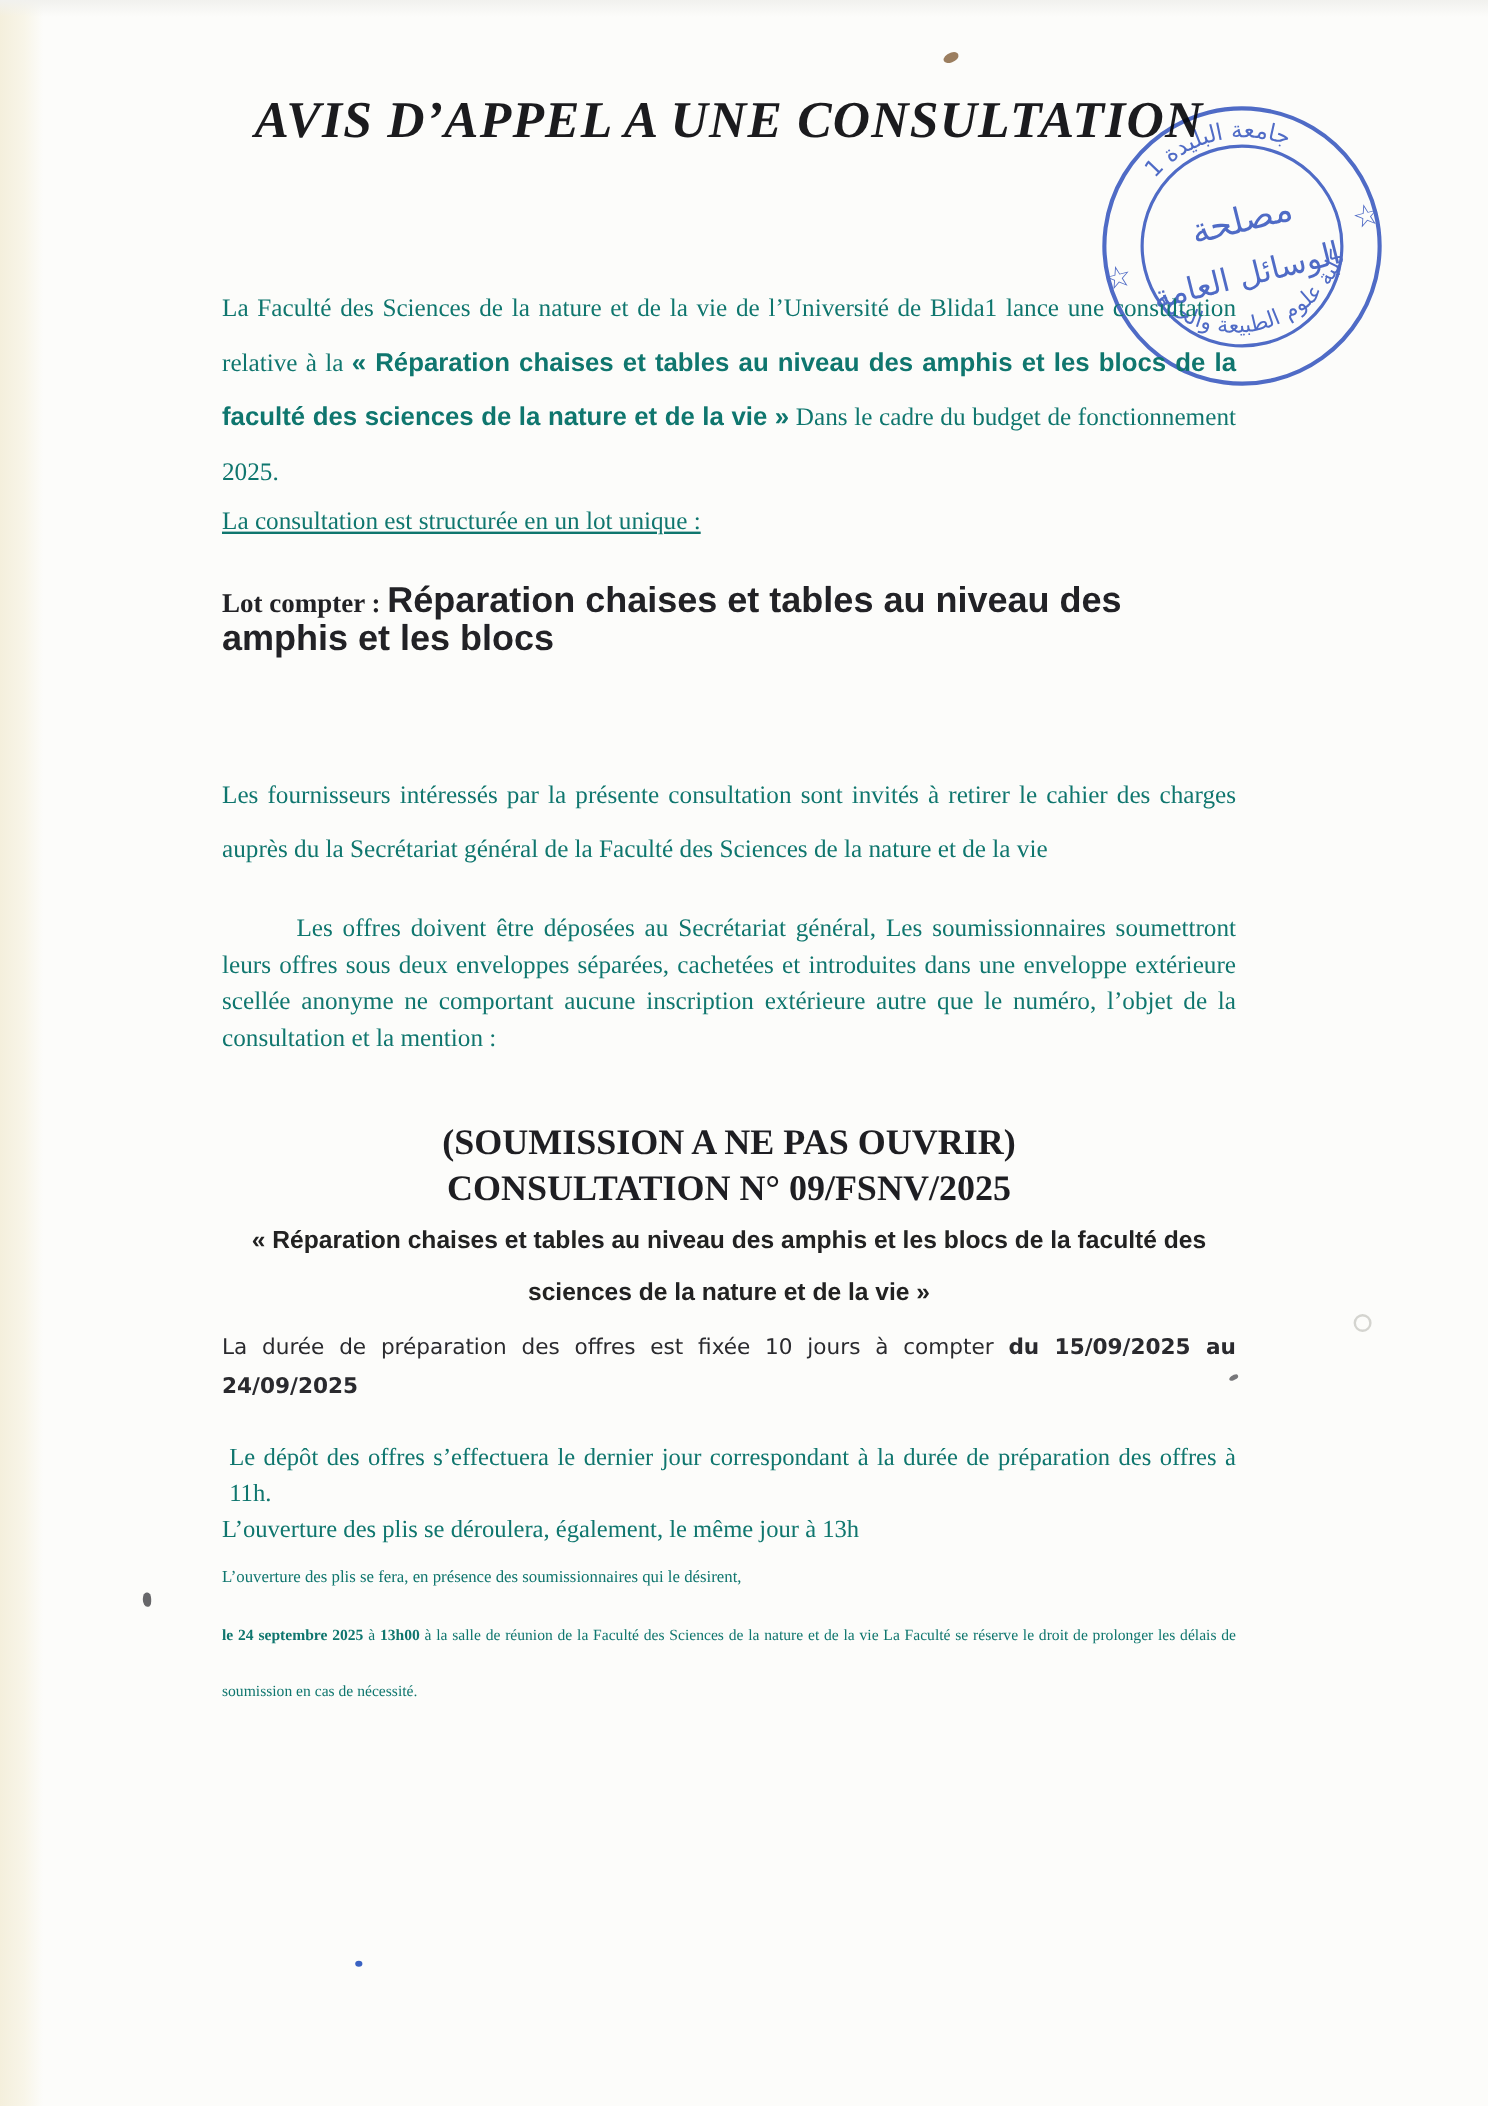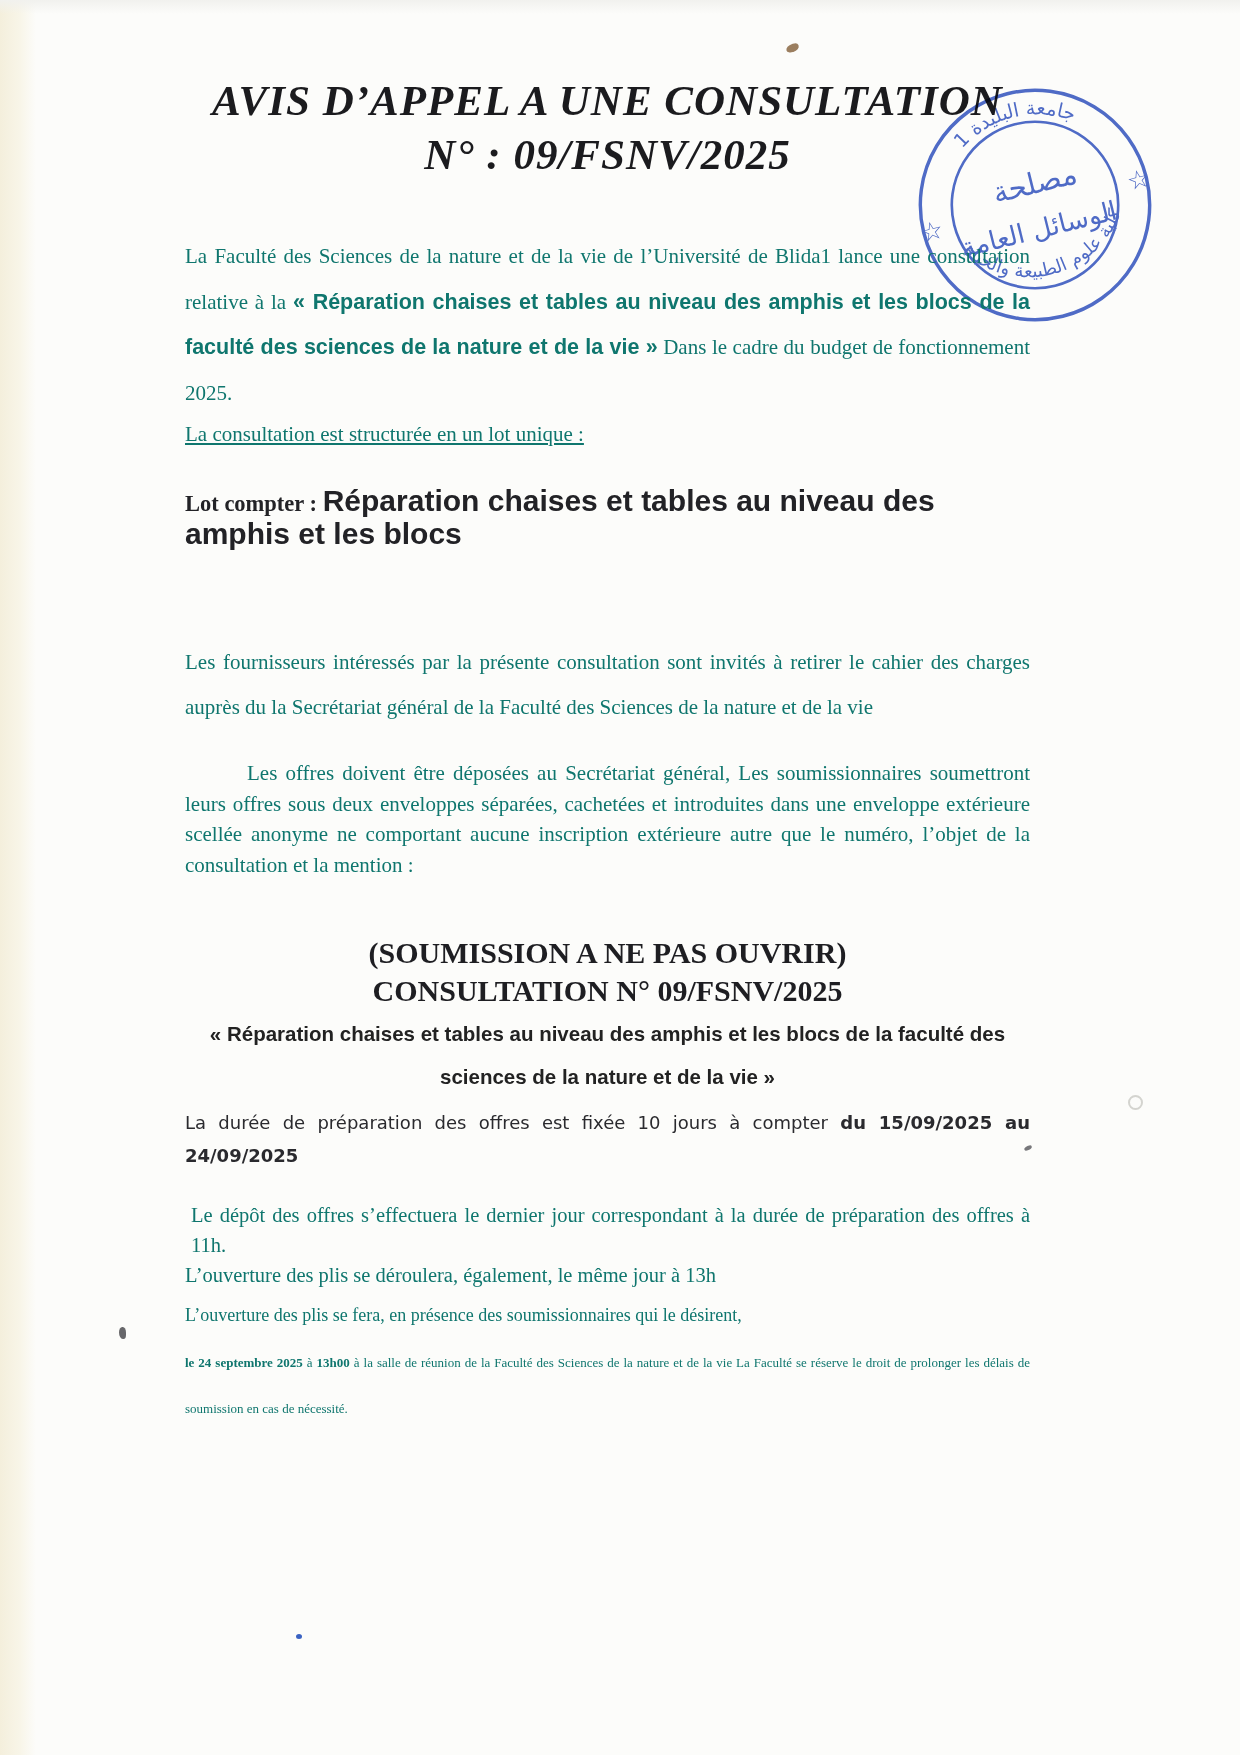--- a/index.html
+++ b/index.html
@@ -50,21 +50,21 @@
   .p-subject { top:1012px; text-align:center; font-family:"Liberation Sans", sans-serif;
                font-weight:700; font-size:20.5px; line-height:43px; color:#222; }
 
   .p-duration { top:1106px; font-family:"DejaVu Sans", sans-serif; font-size:18px;
                 line-height:33px; text-align:justify; color:#2a2a2e; }
   .p-duration b { font-weight:700; }
 
   .p-deposit { top:1200px; line-height:30px; font-size:20.5px; }
   .p-deposit .lead { padding-left:6px; }
 
-  .p-opening { top:1300px; line-height:30px; font-size:18px; }
+  .p-opening { top:1300px; line-height:30px; font-size:14px; }
 
   .p-closing { top:1340px; line-height:46px; font-size:13px; }
   .p-closing b { font-weight:bold; }
 
   .speck { position:absolute; }
   .speck-brown { left:786px; top:44px; width:13px; height:8px; background:#9b7e5f;
                  border-radius:60% 40% 55% 45%; transform:rotate(-18deg); }
   .speck-dark { left:119px; top:1327px; width:7px; height:12px; background:#4c4c50;
                 border-radius:50% 50% 40% 60%; opacity:.85; }
   .speck-blue { left:296px; top:1634px; width:6px; height:5px; background:#3a62c2;
@@ -75,21 +75,20 @@
                 border-radius:60% 40% 50% 50%; transform:rotate(-25deg); opacity:.8; }
 </style>
 </head>
 <body>
 
 <div class="scan-edge"></div>
 <div class="scan-top-shadow"></div>
 
 <h1 class="block title">
   <span>AVIS D’APPEL A UNE CONSULTATION</span>
-  <span>N° : 09/FSNV/2025</span>
 </h1>
 
 <div class="stamp">
   <svg viewBox="0 0 270 270">
     <defs>
       <path id="arcTop" d="M 38 143 A 97 97 0 0 1 232 143" fill="none"></path>
       <path id="arcBottom" d="M 40 128 A 97 97 0 0 0 230 128" fill="none"></path>
     </defs>
     <circle cx="135" cy="135" r="113" fill="none" stroke="#3d5cc4" stroke-width="3.4"></circle>
     <circle cx="135" cy="135" r="82" fill="none" stroke="#3d5cc4" stroke-width="2.6"></circle>

